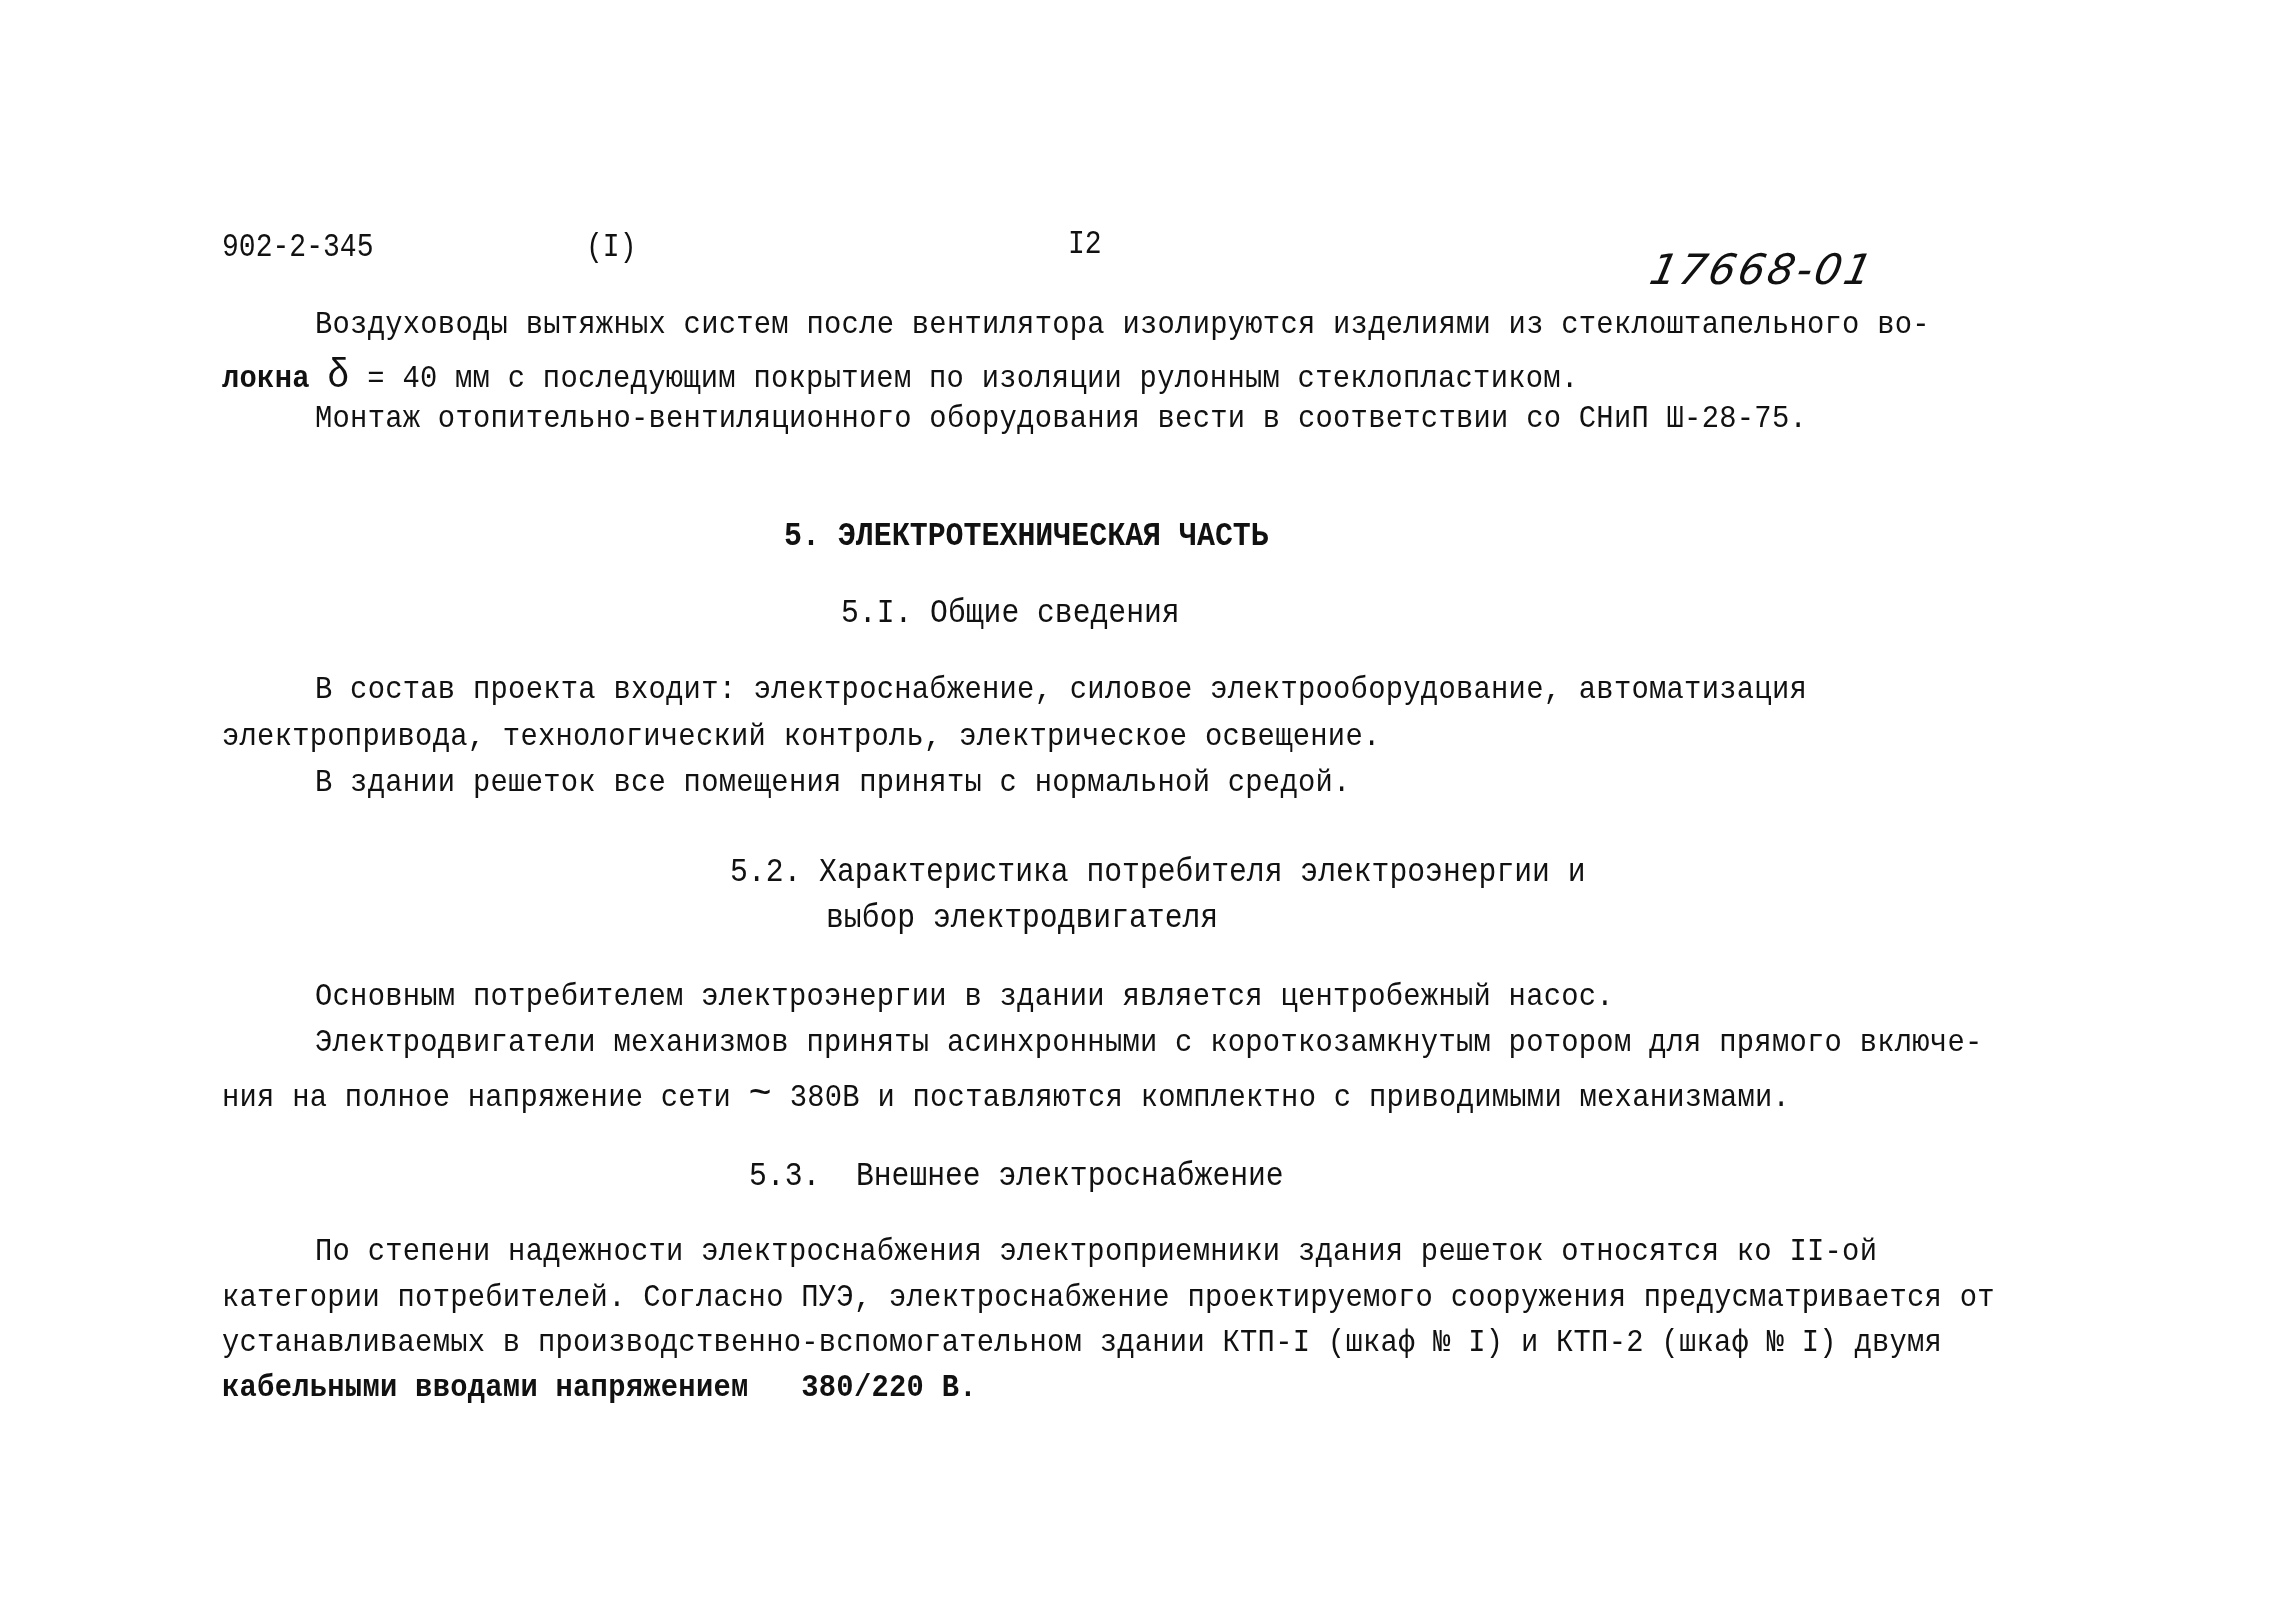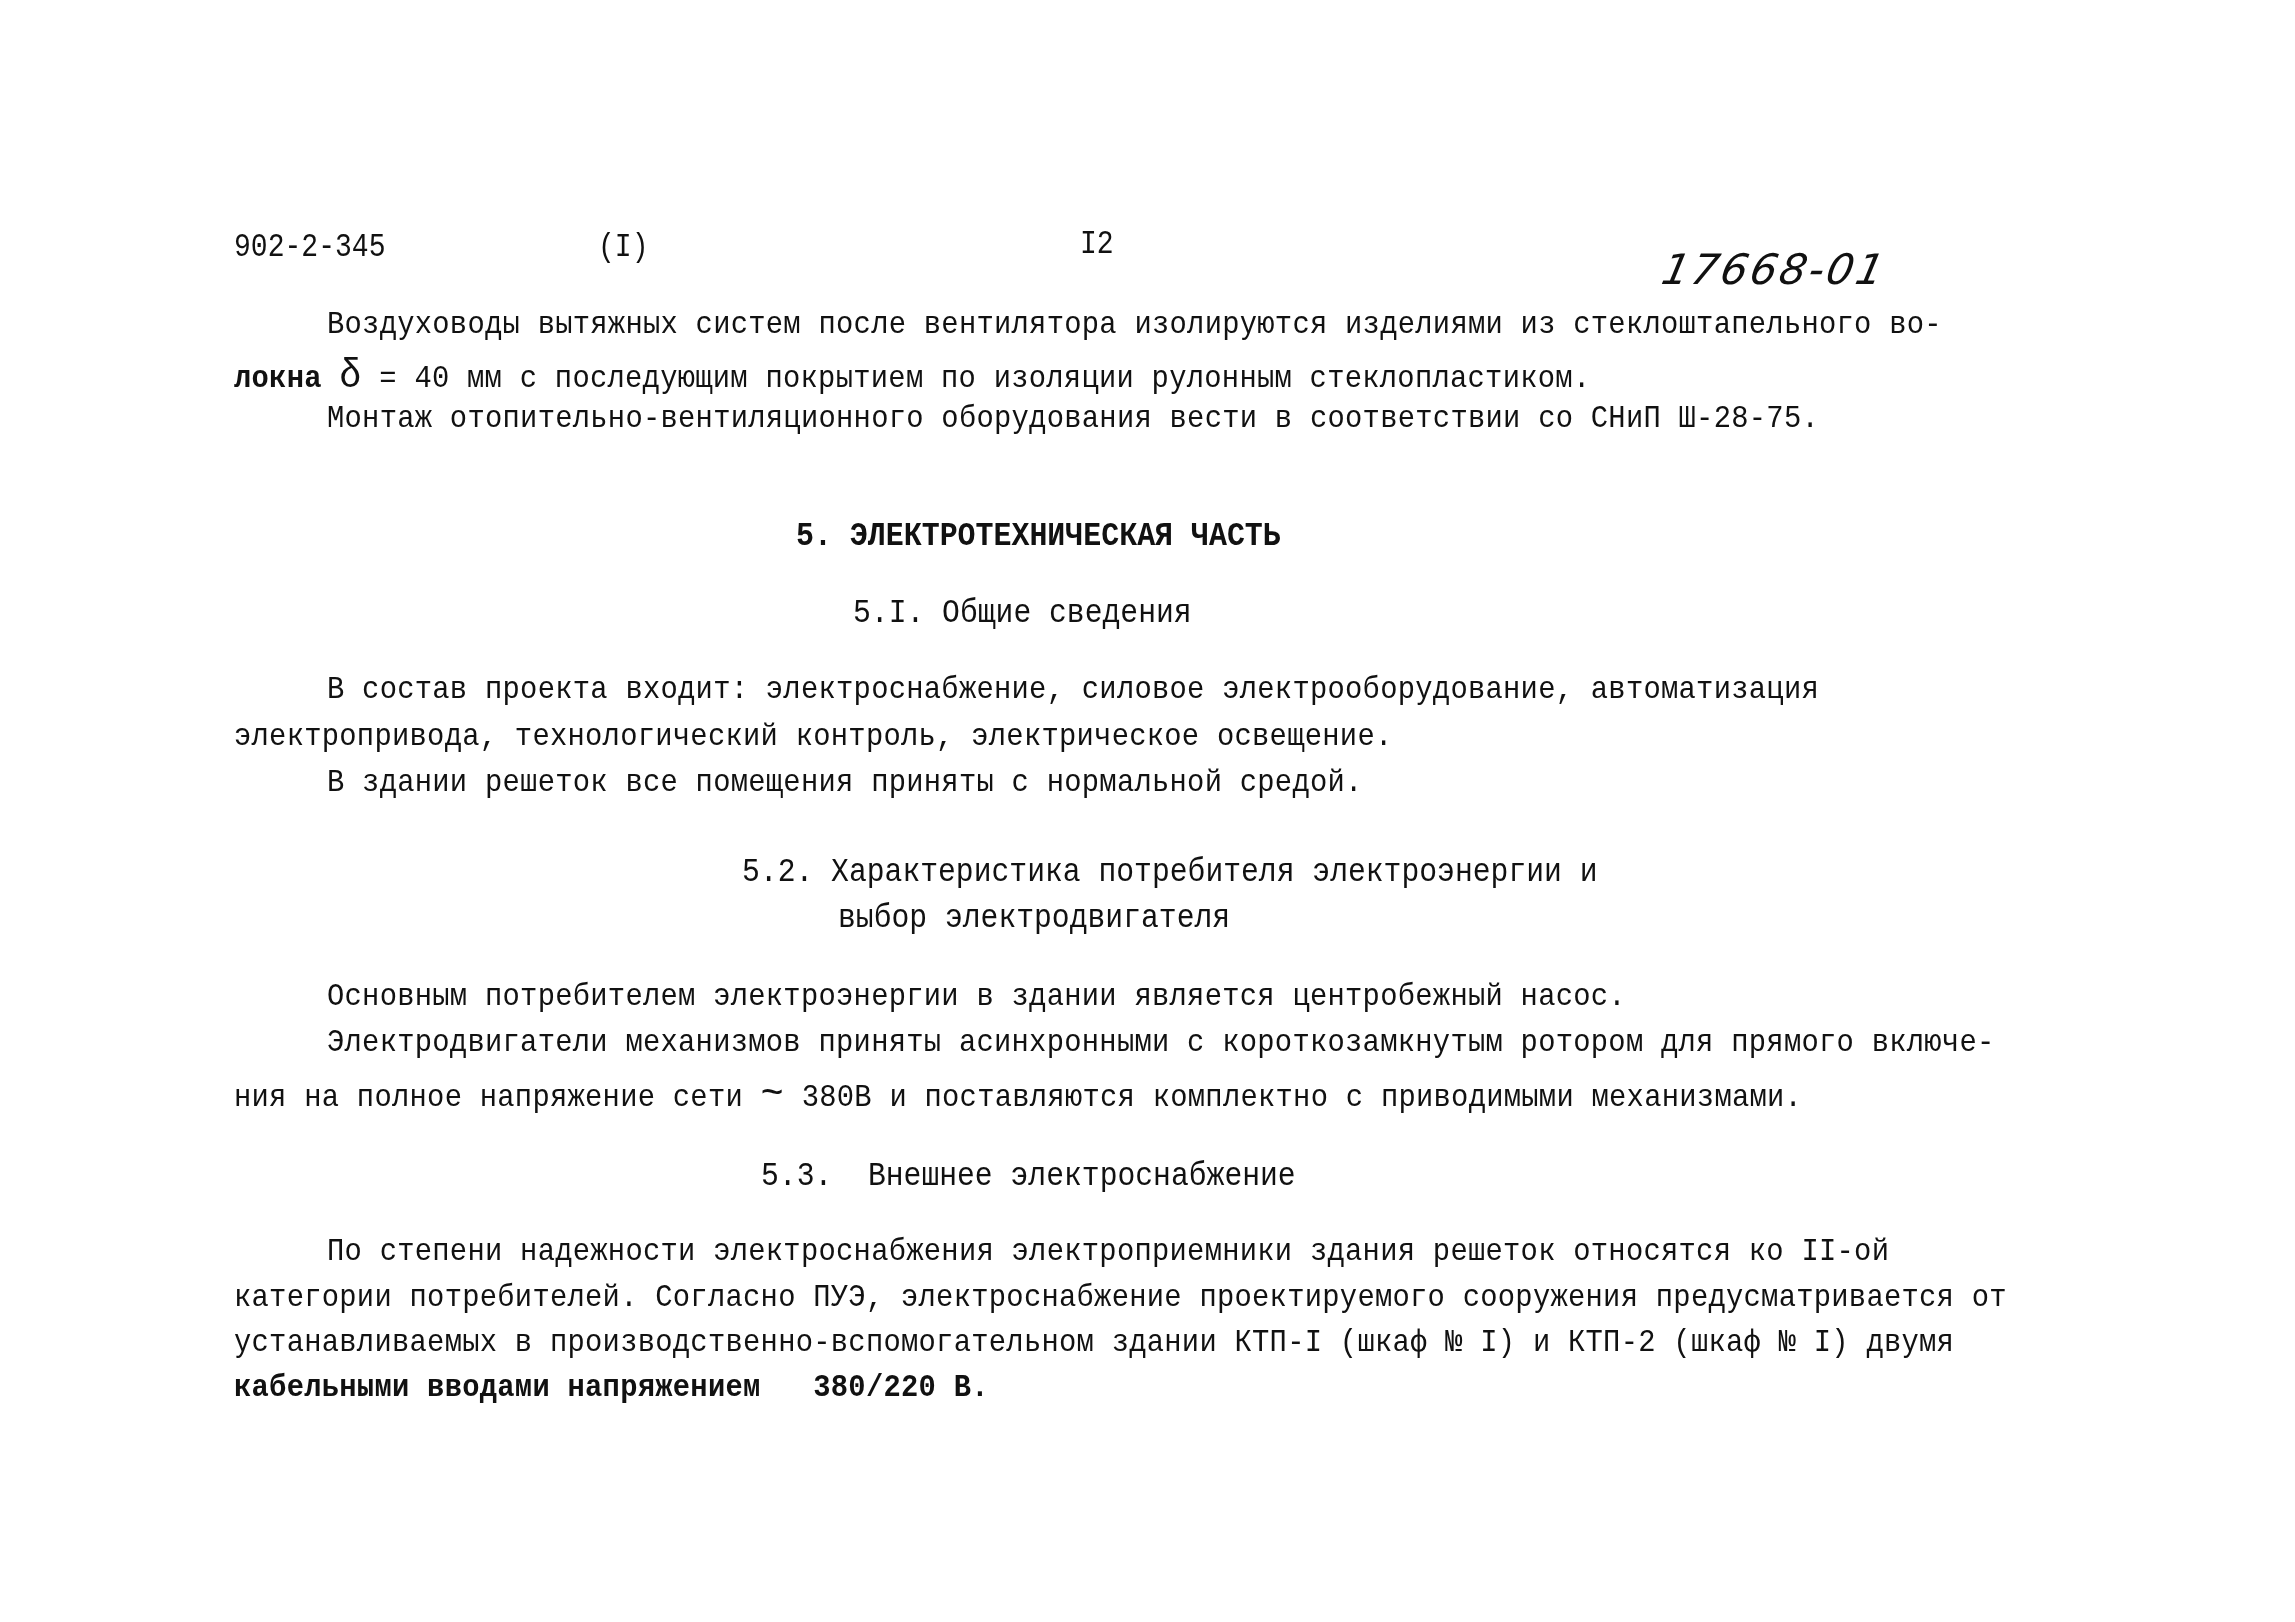--- a/index.html
+++ b/index.html
@@ -1,21 +1,21 @@
 <!DOCTYPE html>
 <html style="font-size:10.5px"><head>
 <meta charset="utf-8">
 <style>
   html, body { margin: 0; padding: 0; background: #ffffff; }
   body {
     width: 2295px; height: 1623px; position: relative; overflow: hidden;
     color: #111111;
     font-family: "Liberation Mono", "DejaVu Sans Mono", monospace;
   }
-  .page { position: absolute; left: 12px; top: 0; width: 2216px; height: 1623px; }
+  .page { position: absolute; left: 0; top: 0; width: 2216px; height: 1623px; }
   .abs { position: absolute; white-space: pre; }
   .hdr { font-size: 33px; transform: scaleX(0.85); transform-origin: left top; }
   .handwritten {
     font-family: "DejaVu Sans", sans-serif; font-style: italic; font-size: 42px;
     letter-spacing: 2.6px; transform: skewX(-12deg); transform-origin: left top;
   }
   .line {
     font-size: 32px; letter-spacing: 0.3px;
     transform: scaleX(0.9); transform-origin: left top;
   }

